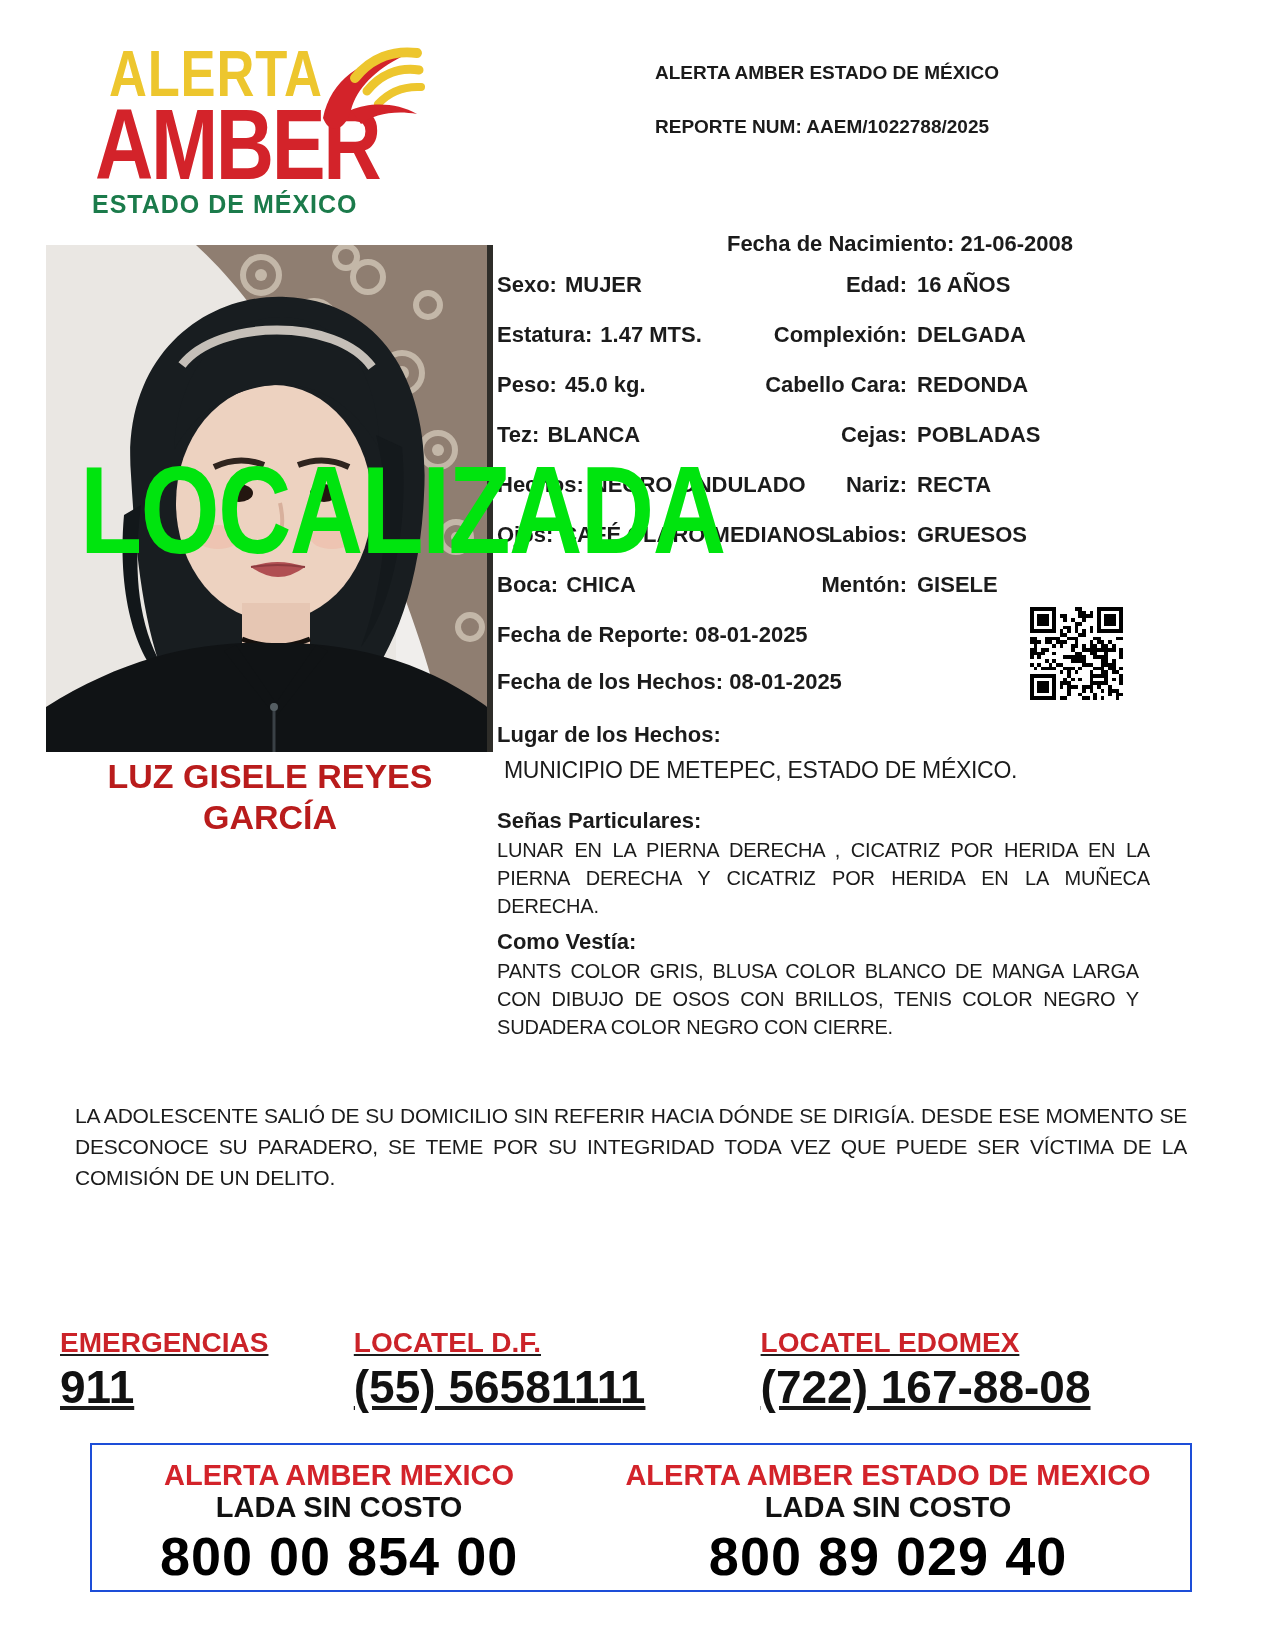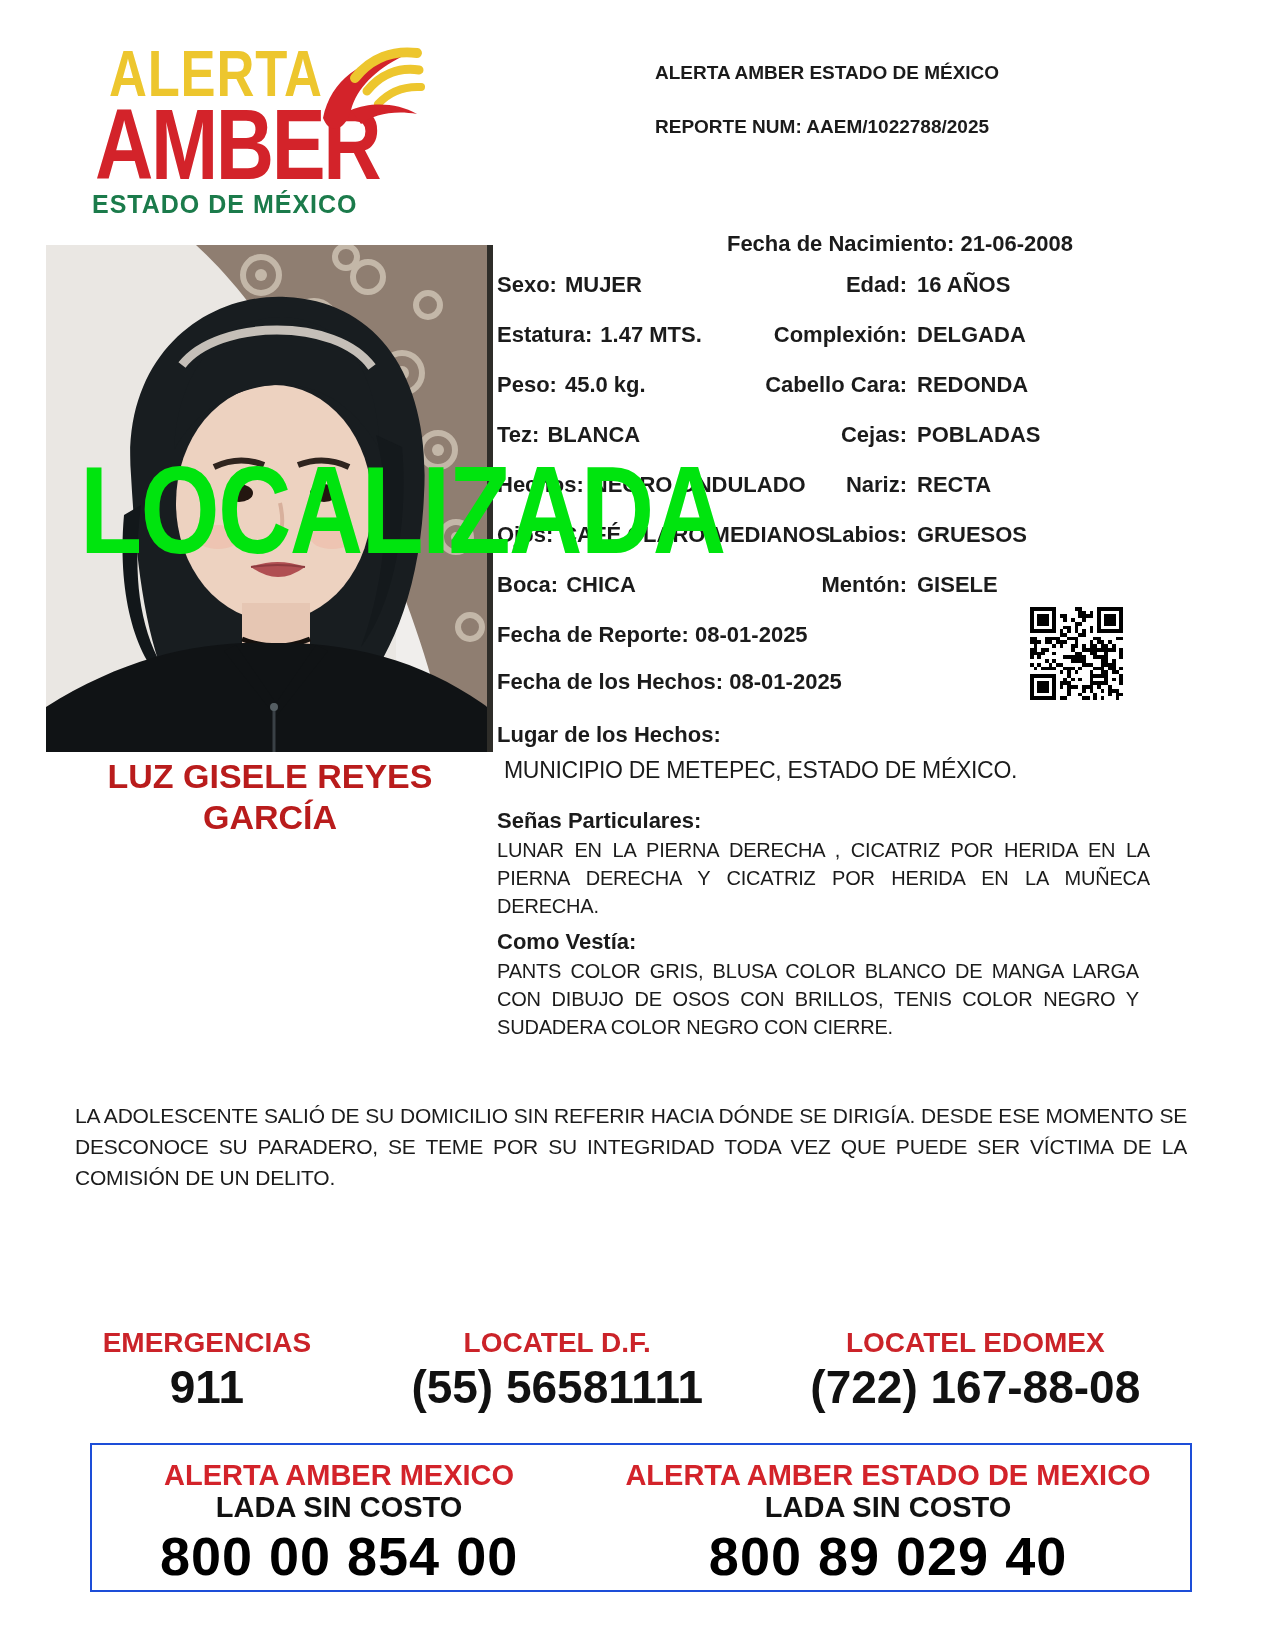--- a/index.html
+++ b/index.html
@@ -49,21 +49,21 @@
     text-align:justify;width:642px;}
   
   .qr{position:absolute;left:1030px;top:607px;width:93px;height:93px;}
   .qr svg{display:block;width:100%;height:100%;shape-rendering:crispEdges;}
   
   .hechos{position:absolute;left:75px;top:1094px;width:1112px;}
   .hechos-label{font-weight:bold;font-size:22px;line-height:26px;}
   .hechos-text{margin-top:6px;font-size:21px;line-height:31px;letter-spacing:-.2px;text-align:justify;}
   
   .emergency{position:absolute;left:60px;top:1328px;width:1130px;display:flex;}
-  .em-col{text-align:center;}
+  .em-col{text-decoration:underline;}
   .em-col:nth-child(1){width:26%;}
   .em-col:nth-child(2){width:36%;}
   .em-col:nth-child(3){width:38%;}
   .em-label{color:#CB2329;font-weight:bold;font-size:28px;line-height:30px;}
   .em-number{color:#111;font-weight:bold;font-size:46px;line-height:50px;margin-top:4px;}
   
   .footer-box{position:absolute;left:90px;top:1443px;width:1098px;height:145px;border:2px solid #1d4ed8;
     display:flex;background:#fff;}
   .fb-col{text-align:center;padding-top:14px;}
   .fb-col:nth-child(1){width:45%;}

